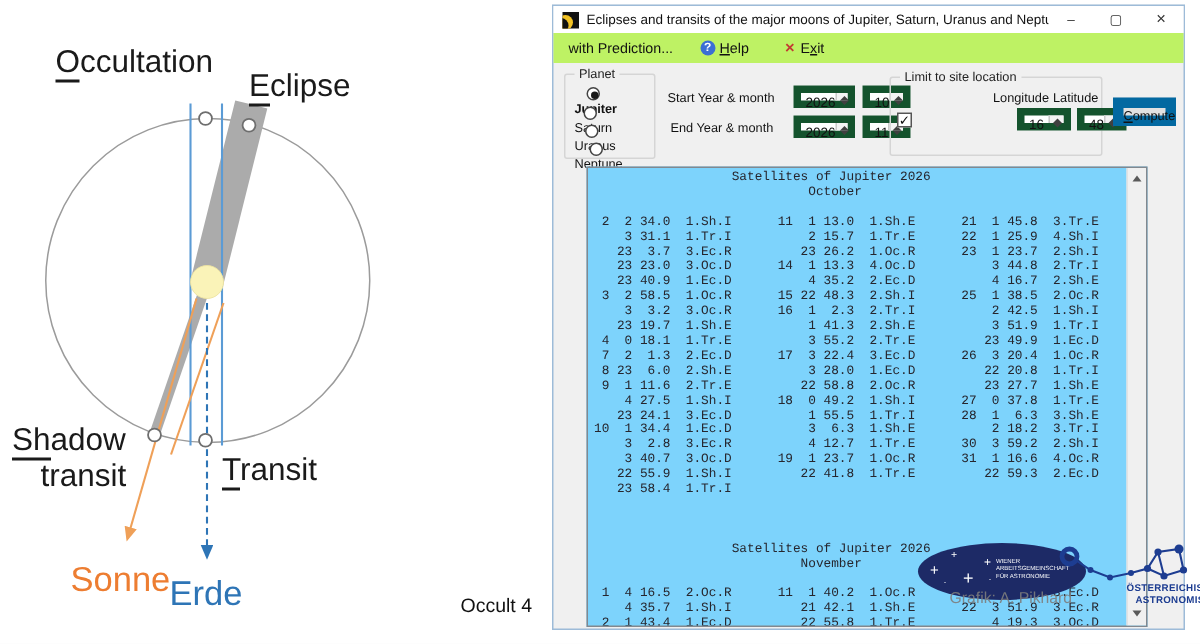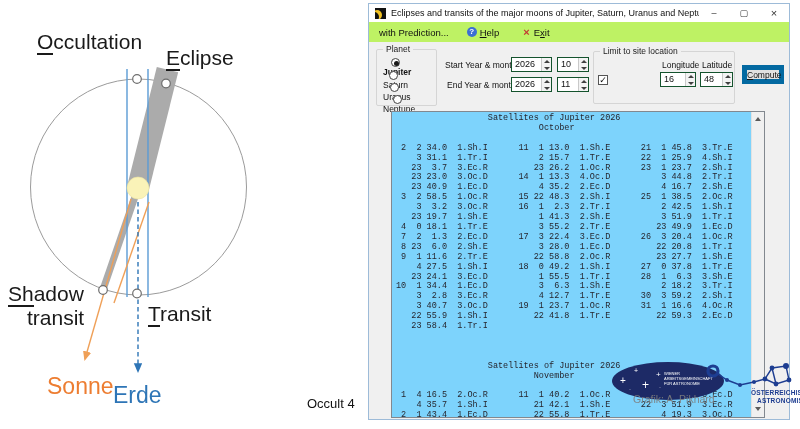--- a/index.html
+++ b/index.html
@@ -32,31 +32,31 @@
 
   .groupbox { position:absolute; border:1px solid #d5d5d5; border-radius:2px; }
   .gb-legend { position:absolute; top:-6px; left:6px; background:#f0f0f0; padding:0 3px; font-size:8.5px; color:#222; white-space:nowrap; }
 
   .radio-row { position:absolute; left:6px; display:flex; align-items:center; font-size:8.5px; color:#111;flex-direction:column; }
   .radio { width:9px; height:9px; border:1px solid #444; border-radius:50%; background:#fff; margin-right:4px; position:relative; flex:0 0 auto; }
   .radio.checked:before { content:""; position:absolute; left:2px; top:2px; width:5px; height:5px; border-radius:50%; background:#1a1a1a; }
   .radio-row.sel { font-weight:bold; }
 
   .ctl-label { position:absolute; font-size:8.5px; color:#111; white-space:nowrap; }
-  .spinner { position:absolute; height:15px; background:#fff; border:1px solid #14532d; display:flex; }
+  .spinner { position:absolute; height:15px; background:#fff; border:5px solid #14532d; display:flex;margin-left:18px; }
   .spin-val { flex:1 1 auto; font-size:9px; color:#111; padding:1px 0 0 3px; }
   .spin-btns { width:10px; border-left:1px solid #c9c9c9; background:#f3f3f3; display:flex; flex-direction:column; }
   .spin-up,.spin-dn { flex:1; position:relative; }
   .spin-up:before { content:""; position:absolute; left:2px; top:2px; border-left:3px solid transparent; border-right:3px solid transparent; border-bottom:3px solid #404040; }
   .spin-dn:before { content:""; position:absolute; left:2px; top:2px; border-left:3px solid transparent; border-right:3px solid transparent; border-top:3px solid #404040; }
 
   .checkbox { position:absolute; width:10px; height:10px; background:#fff; border:1px solid #555; font-size:9px; line-height:9px; text-align:center; color:#111; }
   .cb-label { position:absolute; font-size:8.5px; color:#111; text-align:right; line-height:10px; }
 
-  .button { position:absolute; background:#e1e1e1; border:5px solid #0369a1; font-size:8.5px; color:#111; text-align:center; }
+  .button { position:absolute; background:#e1e1e1; border:7px solid #0369a1; font-size:8.5px; color:#111; text-align:center; }
 
   .results { position:absolute; left:22px; top:107px; width:374px; height:307px; background:#7dd3fc; border:1px solid #82888f; overflow:hidden; }
   .results pre { font-family:"Liberation Mono","DejaVu Sans Mono",monospace; font-size:8.5px; line-height:9.9px; color:#26262e; padding:2px 0 0 4px; white-space:pre; }
   .vscroll { position:absolute; right:0; top:0; width:13px; height:100%; background:#f0f0f0; border-left:1px solid #e2e2e2; }
   .sb-up,.sb-dn { position:absolute; left:0; width:13px; height:15px; background:#f0f0f0; }
   .sb-up { top:0; } .sb-dn { bottom:0; }
   .sb-up:before { content:""; position:absolute; left:3px; top:5px; border-left:3.5px solid transparent; border-right:3.5px solid transparent; border-bottom:4px solid #5a5a5a; }
   .sb-dn:before { content:""; position:absolute; left:3px; top:5px; border-left:3.5px solid transparent; border-right:3.5px solid transparent; border-top:4px solid #5a5a5a; }
 
   

